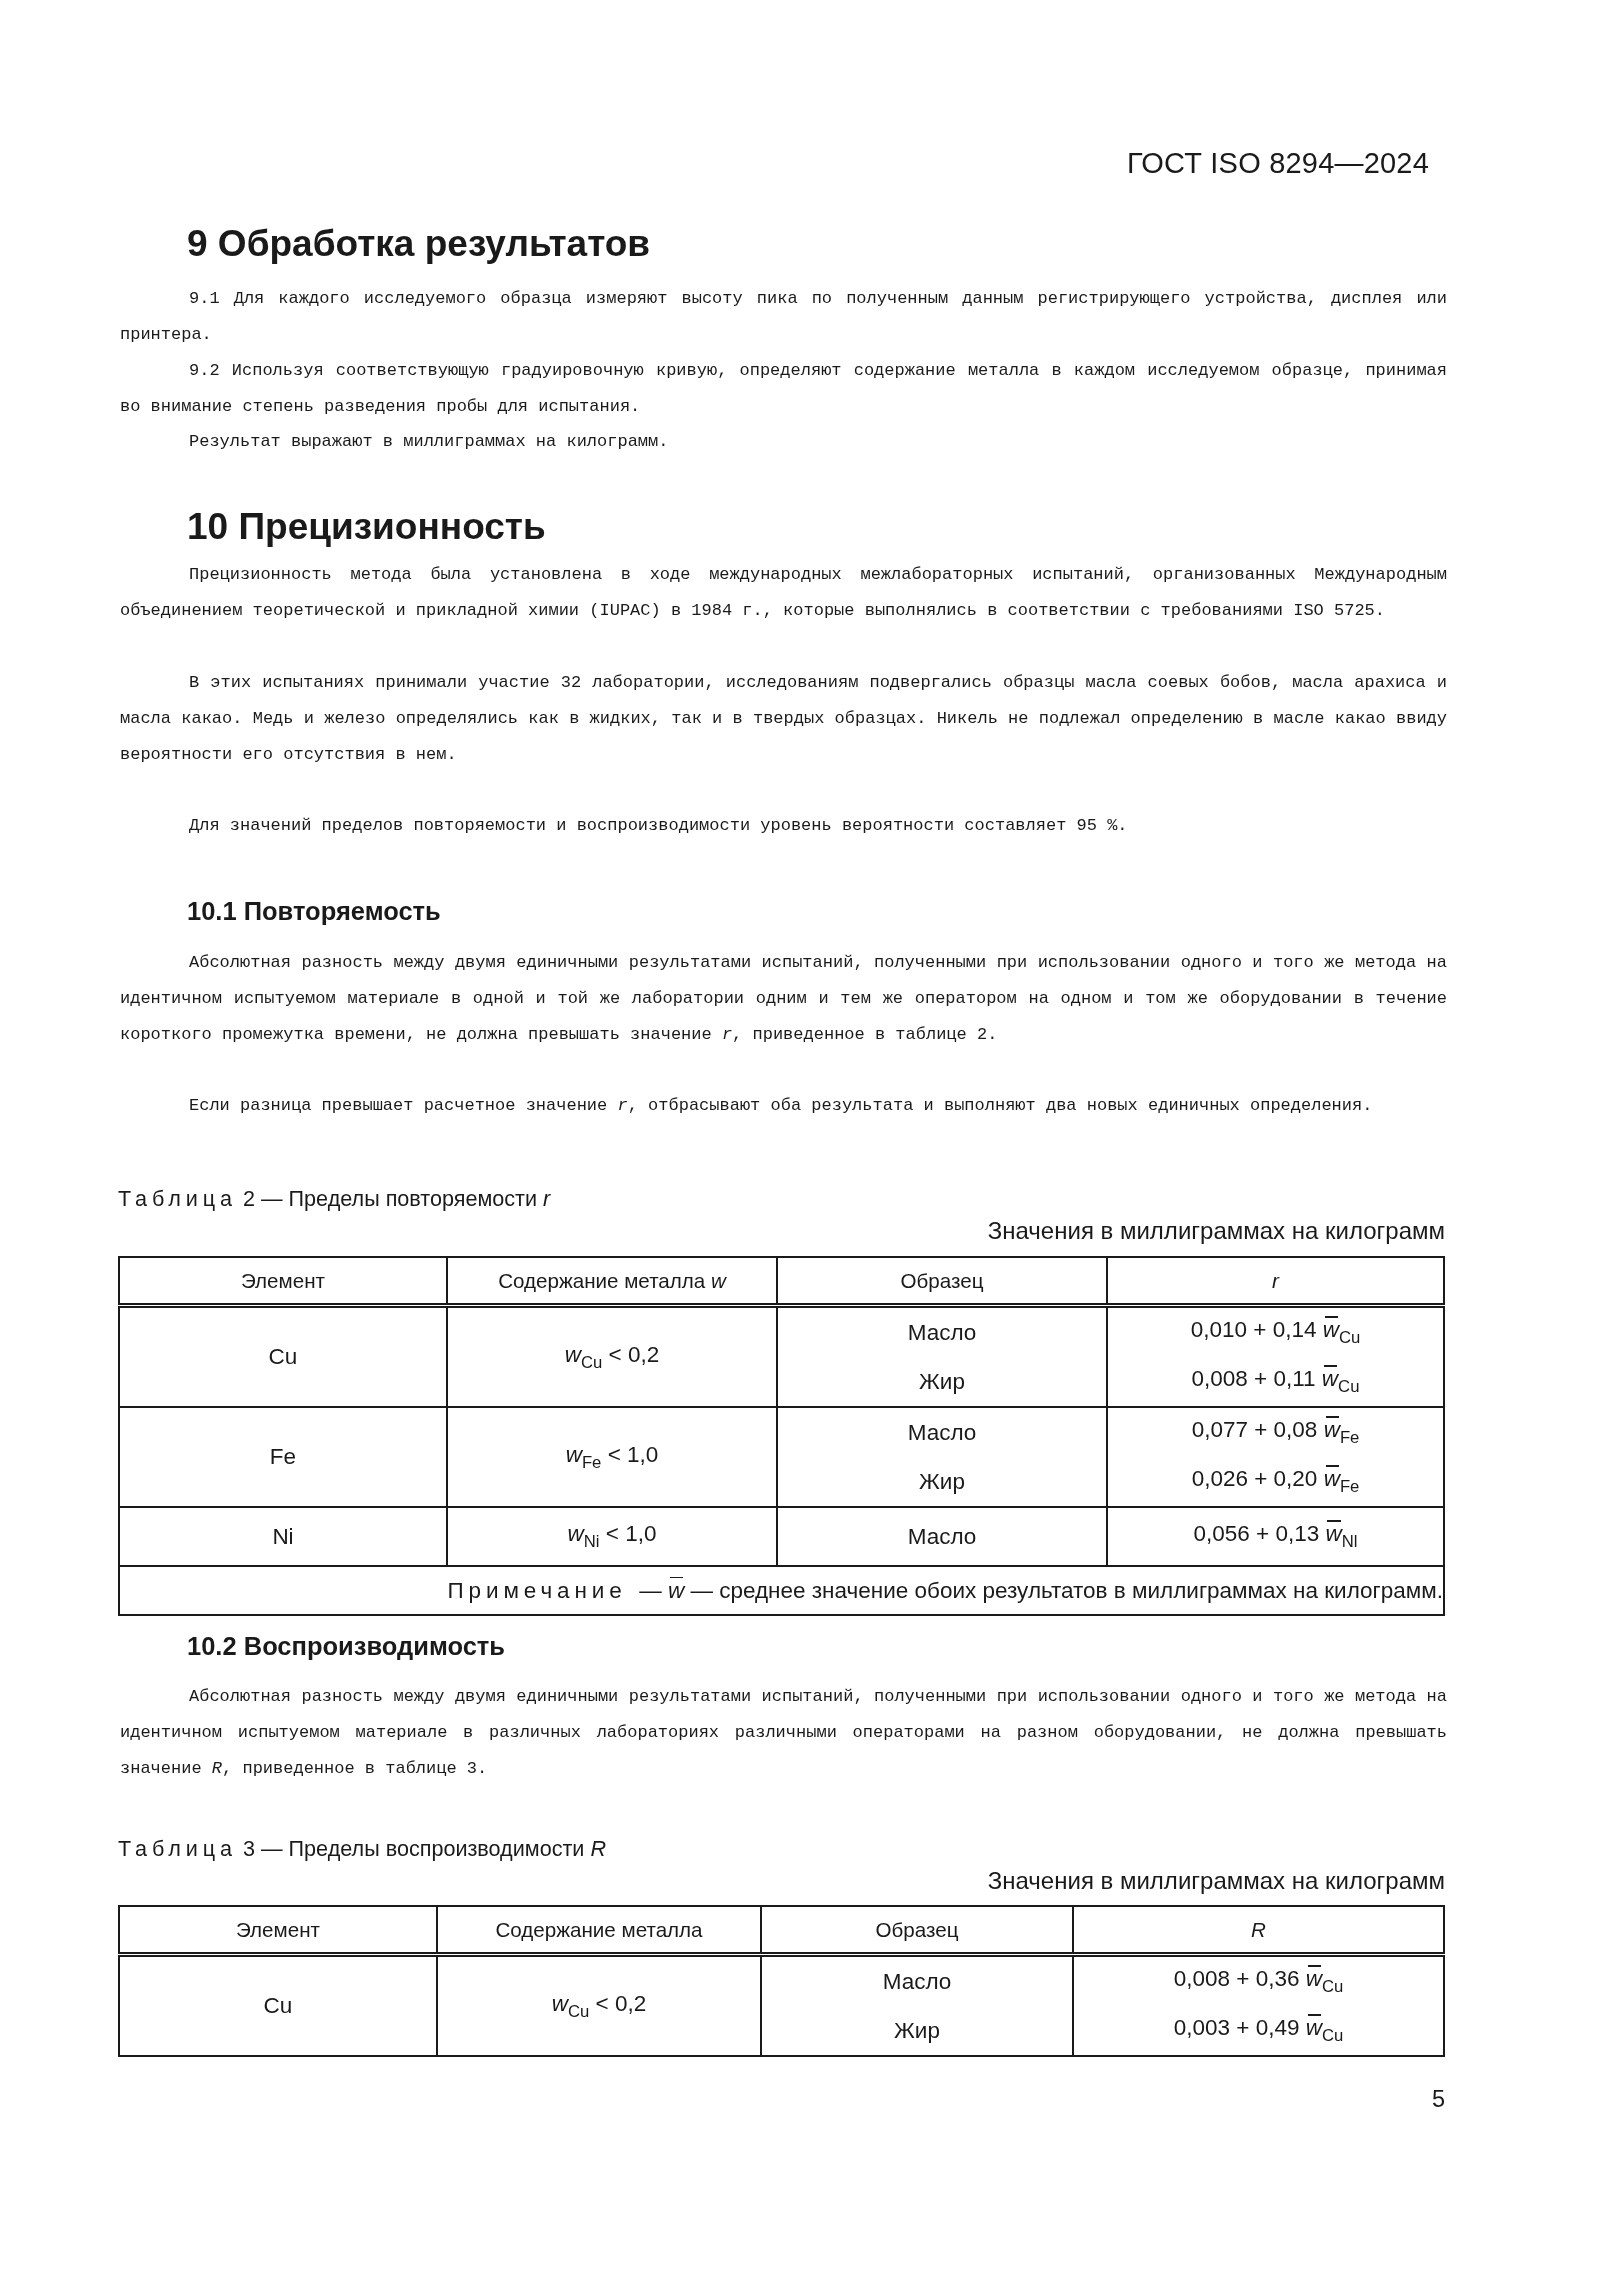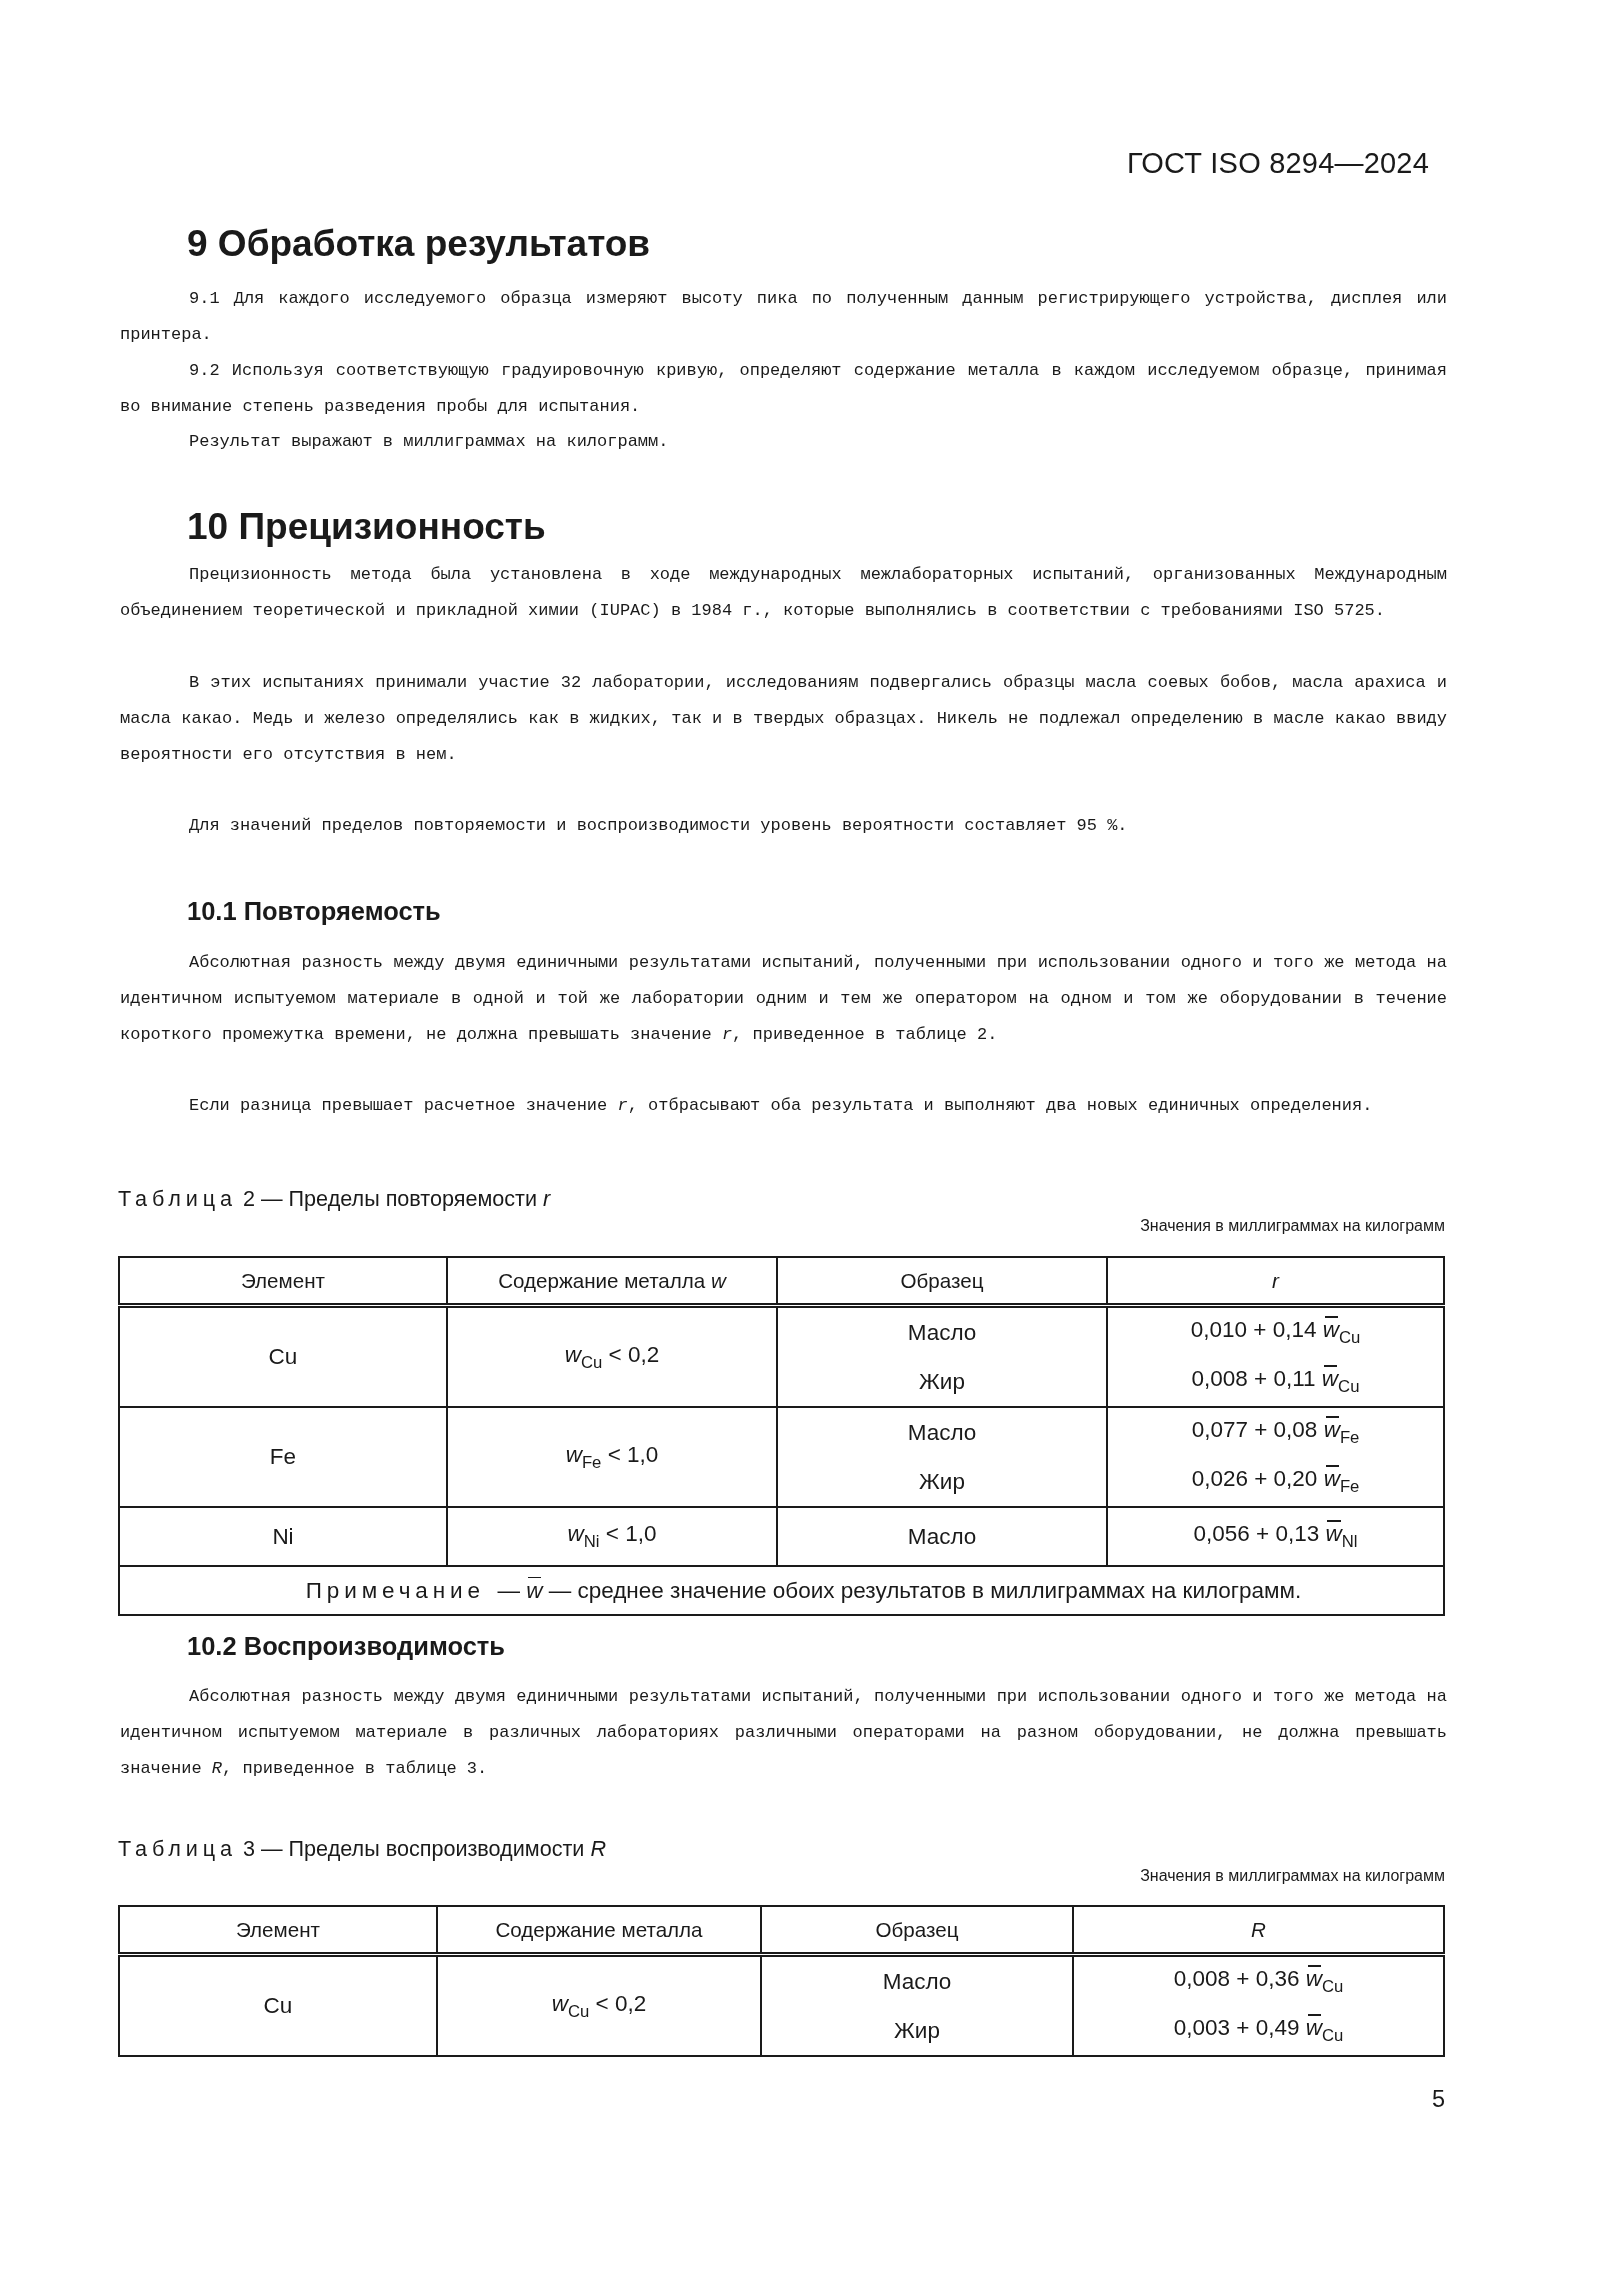--- a/index.html
+++ b/index.html
@@ -14,36 +14,36 @@
   }
   .h1 { position: absolute; left: 69px; font-weight: bold; font-size: 37px; }
   .h2 { position: absolute; left: 69px; font-weight: bold; font-size: 25.5px; }
   .para {
     position: absolute; left: 0; width: 1327px;
     font-size: 17px; line-height: 36px; text-align: justify;
     text-indent: 69px; margin: 2px; font-family: Liberation Mono, monospace;
   }
   .caption { position: absolute; left: 0; font-size: 21.6px; }
   .caption .spaced { letter-spacing: 4.9px; }
-  .units { position: absolute; right: 0; font-size: 16px; text-align: right; }
+  .units { position: absolute; right: 0; font-size: 24px; text-align: right; }
   i { font-style: italic; }
 
   table.gost {
     position: absolute; left: 0; width: 1327px; border-collapse: collapse;
     font-size: 22.5px; border: 2.9px solid #1a1a1a;
   }
   table.gost th, table.gost td {
     border: 2px solid #1a1a1a; text-align: center; vertical-align: middle; padding: 0;
   }
   table.gost thead th { font-weight: normal; font-size: 20.6px; height: 45px; border-bottom: 5.9px double #1a1a1a; margin-left: 29px; }
   table.gost td.sub { height: 49px; border-top: none; border-bottom: none; }
   table.gost td.subtop { border-top: 2px solid #1a1a1a; }
   table.gost td.subbot { border-bottom: 2px solid #1a1a1a; }
   table.gost tr.grp-sep td { border-top: 2.9px solid #1a1a1a; }
-  table.gost td.note { text-align: center; padding-left: 44px; height: 47px; font-size: 22.5px; }
+  table.gost td.note { text-align: right; padding-left: 44px; height: 47px; font-size: 22.5px; }
   .note .spaced { letter-spacing: 4.9px; }
   .wbar { position: relative; display: inline-block; font-style: italic; }
   .wbar::before {
     content: ""; position: absolute; left: 2px; right: 1px; top: -1px; height: 1.5px; background: #1a1a1a;
   }
   sub { font-size: 16.7px; vertical-align: -5.9px; }
   .page-number { position: absolute; right: 0; top: 2086px; font-size: 23.5px; }
 </style>
 </head>
 <body>

